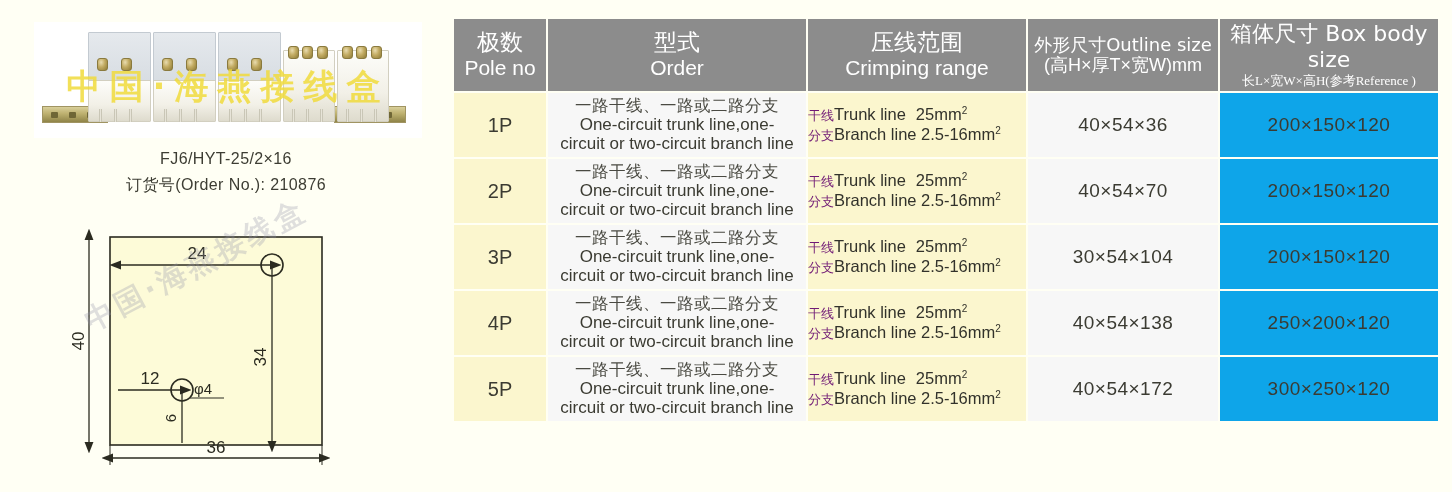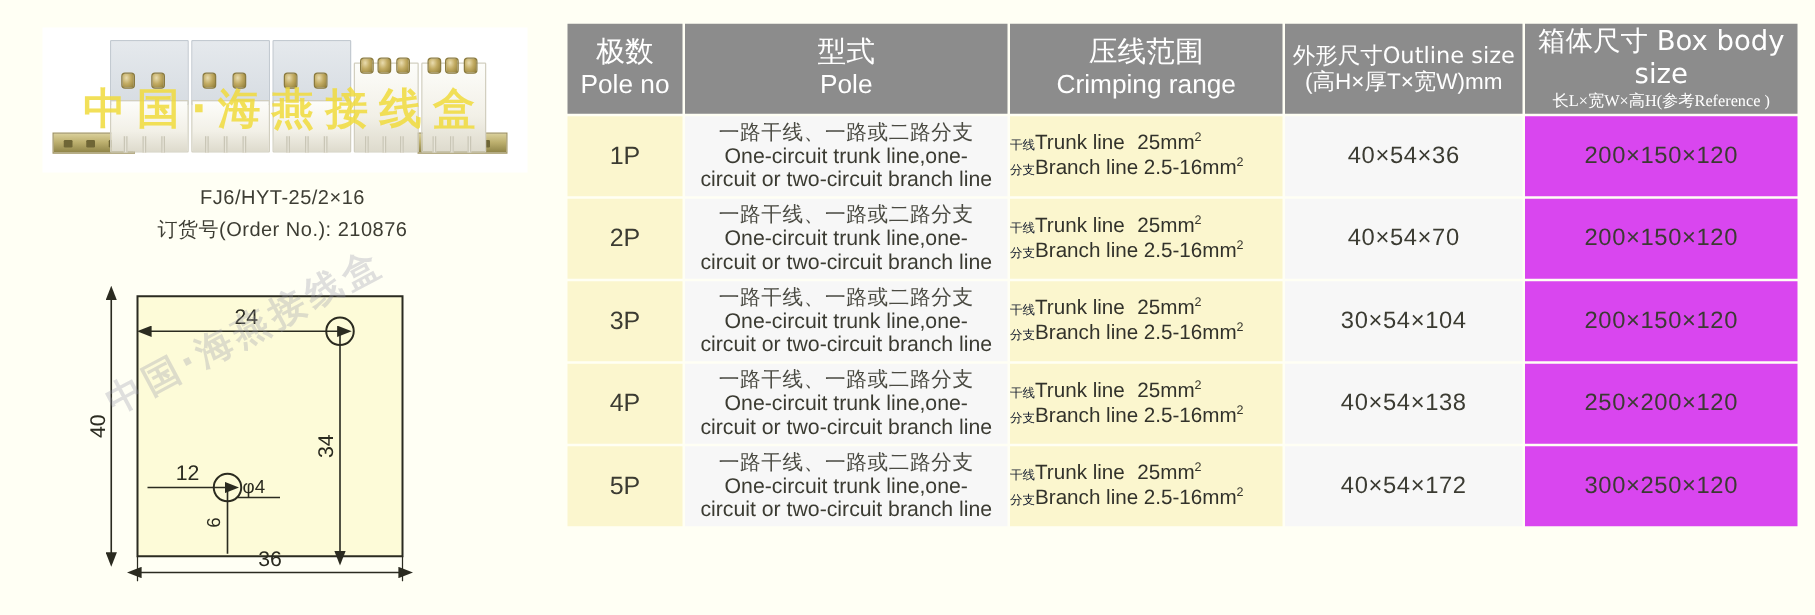--- a/index.html
+++ b/index.html
@@ -208,33 +208,33 @@
     font-size: 17px;
   }
   .c-crimp {
     background: #fbf6ce;
     color: #32322b;
     text-align: left;
     padding: 3px 4px 3px 8px;
     line-height: 1.2;
   }
   .c-crimp .row1, .c-crimp .row2 { display:block; white-space: nowrap; }
-  .c-crimp .cnlab { font-family:"DejaVu Sans", sans-serif; font-size: 10px; color:#0f172a; }
+  .c-crimp .cnlab { font-family:"DejaVu Sans", sans-serif; font-size: 13px; color:#701a75; }
   .c-crimp .en { font-size: 16.5px; }
   .c-crimp sup { font-size: 10px; vertical-align: super; }
   .c-crimp .sp { display:inline-block; width: 10px; }
   .c-outline {
     background: #f7f7f7;
     color: #3b3b32;
     text-align: center;
     font-size: 19px;
     letter-spacing: .5px;
   }
   .c-box {
-    background: #d946ef;
+    background: #0ea5e9;
     color: #3b3b32;
     text-align: center;
     font-size: 19px;
     letter-spacing: .5px;
   }
 </style>
 </head>
 <body>
 
 <div id="page">
@@ -363,21 +363,21 @@
       <tbody>
 
 
         <tr>
           <th class="hcell">
             <span class="l1">极数</span>
             <span class="l2">Pole no</span>
           </th>
           <th class="hcell">
             <span class="l1">型式</span>
-            <span class="l2">Pole</span>
+            <span class="l2">Order</span>
           </th>
           <th class="hcell">
             <span class="l1">压线范围</span>
             <span class="l2">Crimping range</span>
           </th>
           <th class="hcell small">
             <span class="l1">外形尺寸Outline size</span>
             <span class="l2">(高H×厚T×宽W)mm</span>
           </th>
           <th class="hcell xsmall">

